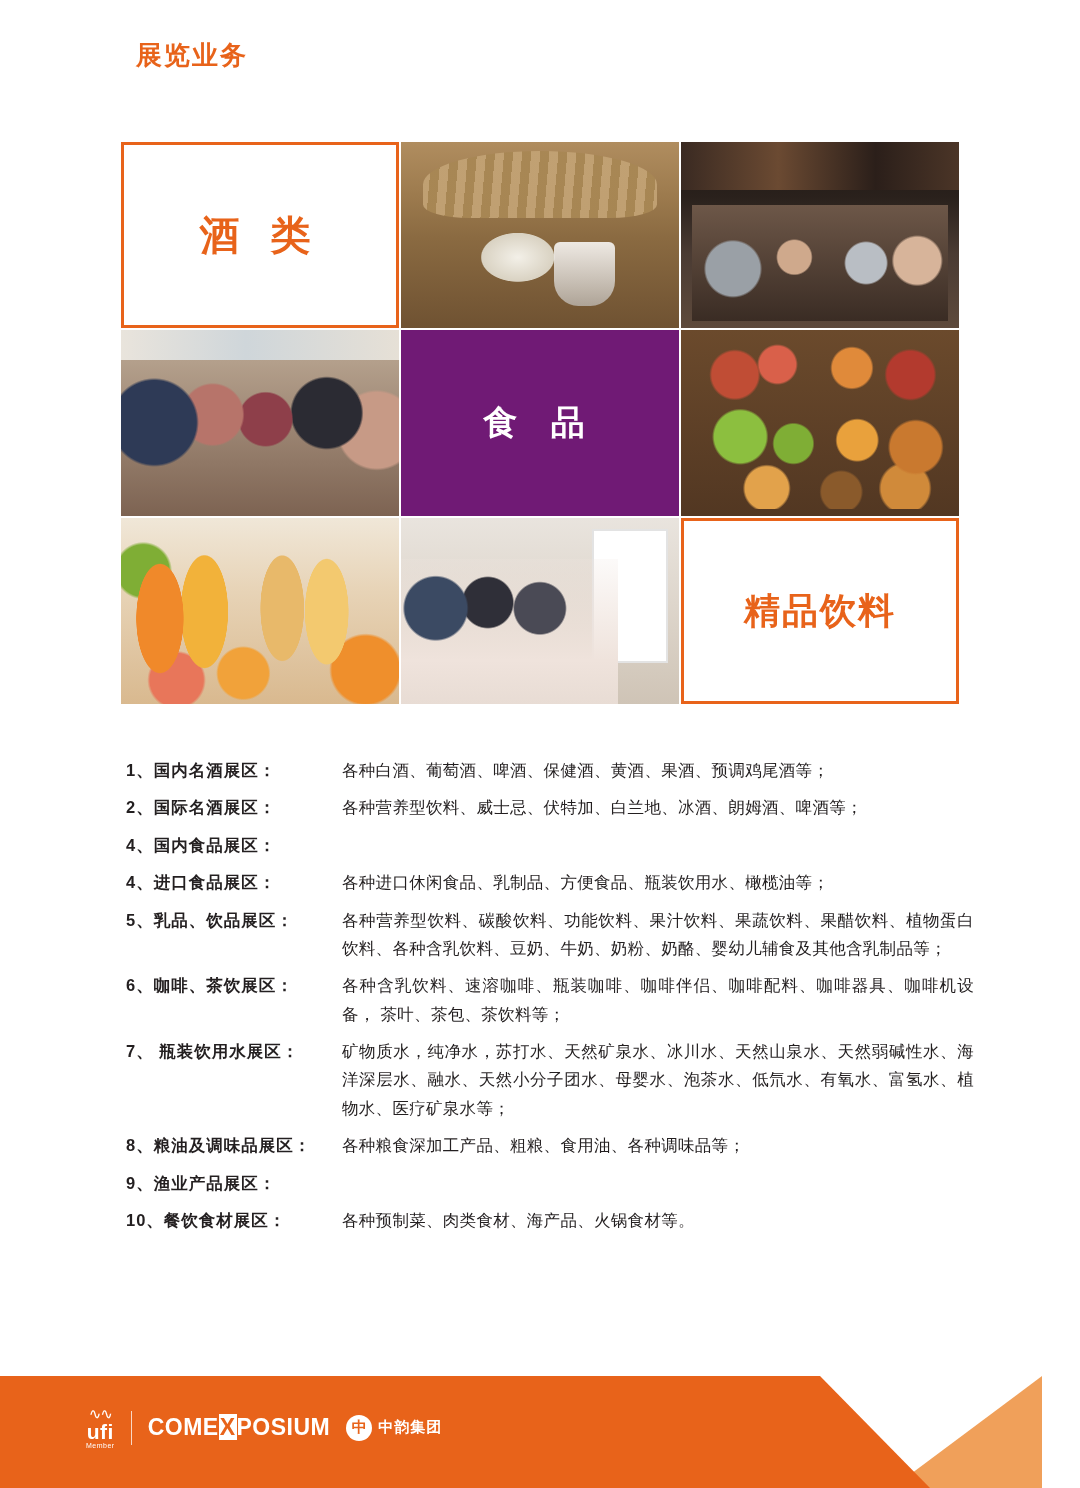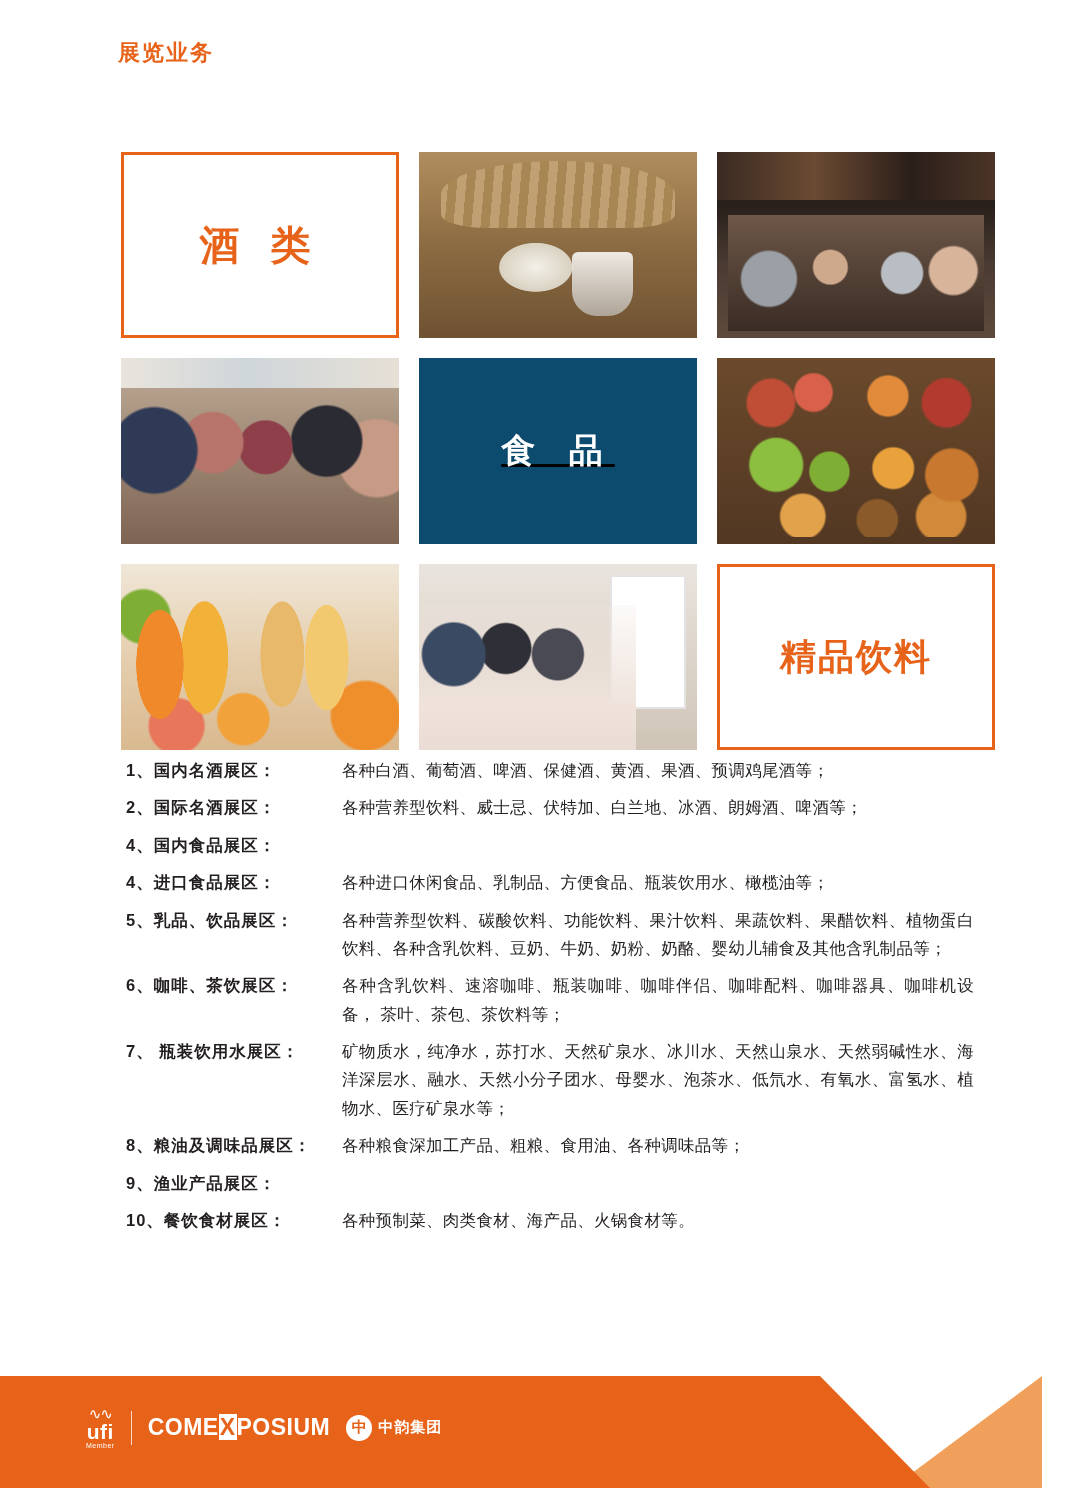--- a/index.html
+++ b/index.html
@@ -11,39 +11,39 @@
     height: 1488px;
     background: #ffffff;
     font-family: "Liberation Sans", "DejaVu Sans", sans-serif;
     position: relative;
     overflow: hidden;
   }
 
   
   .page-title {
     position: absolute;
-    left: 118px;
+    left: 136px;
     top: 38px;
-    font-size: 22px;
+    font-size: 26px;
     font-weight: bold;
     color: #E8631A;
     letter-spacing: 2px;
   }
 
   
   .grid {
     position: absolute;
     left: 121px;
-    top: 152px;
+    top: 142px;
     width: 755px;
     height: 566px;
     display: grid;
     grid-template-columns: 278px 278px 278px;
     grid-template-rows: 186px 186px 186px;
-    gap: 20px;
+    gap: 2px;
   }
   .cell {
     position: relative;
     overflow: hidden;
   }
 
   
   .label-cell {
     border: 3px solid #E8631A;
     display: flex;
@@ -56,23 +56,22 @@
     font-weight: bold;
     font-size: 40px;
     letter-spacing: 10px;
   }
   .label-cell.big .label-text {
     font-size: 36px;
     letter-spacing: 2px;
   }
   
   .label-cell.solid {
-    background: #0c4a6e;
+    background: #701a75;
     border: none;
-    text-decoration: underline;
   }
   .label-cell.solid .label-text {
     color: #ffffff;
     font-size: 34px;
     letter-spacing: 12px;
   }
 
   
   .photo { width: 100%; height: 100%; position: relative; }
 

